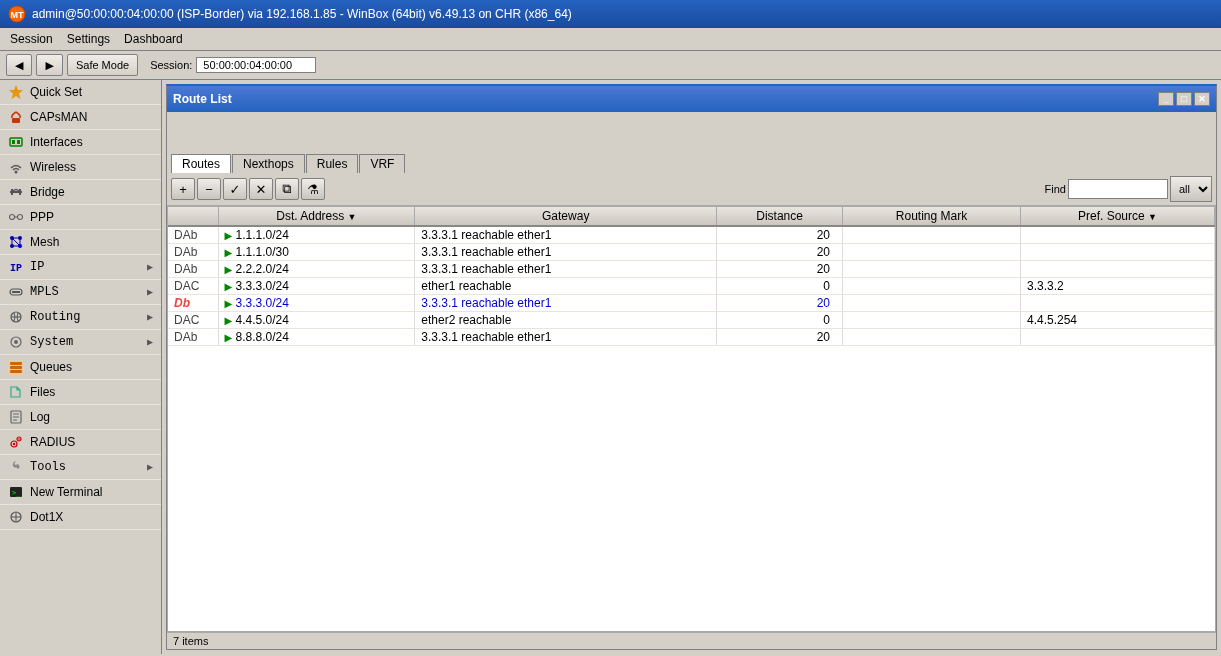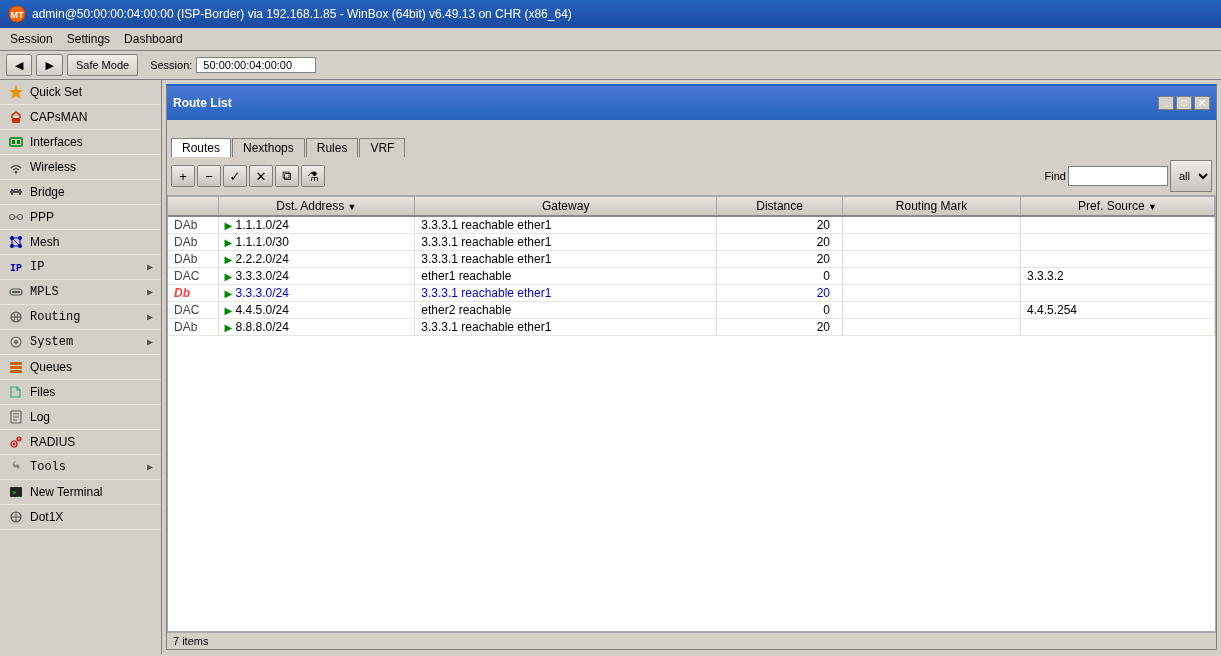--- a/index.html
+++ b/index.html
@@ -31,35 +31,35 @@
     
     
     .icon { width: 16px; height: 16px; display: inline-flex; align-items: center; justify-content: center; flex-shrink: 0; }
     
     
     #content { flex: 1; background: #d4d0c8; padding: 4px; overflow: hidden; }
     
     
     #route-list-window { background: #d4d0c8; border: 1px solid #808080; border-top: 2px solid #2563c0; height: 100%; display: flex; flex-direction: column; }
     
-    .window-title-bar { background: linear-gradient(to bottom, #4b78d4, #2563c0); color: #fff; padding: 2px 6px; display: flex; align-items: center; justify-content: space-between; font-size: 12px; font-weight: bold; height: 34px; }
+    .window-title-bar { background: linear-gradient(to bottom, #4b78d4, #2563c0); color: #fff; padding: 2px 6px; display: flex; align-items: center; justify-content: space-between; font-size: 12px; font-weight: bold; height: 26px; }
     .window-controls { display: flex; gap: 2px; }
     .wc-btn { background: #d4d0c8; border: 1px solid #808080; width: 16px; height: 14px; display: flex; align-items: center; justify-content: center; font-size: 9px; cursor: pointer; }
     
     
-    .tabs-bar { display: flex; background: #d4d0c8; padding: 18px 4px 0; gap: 1px; }
+    .tabs-bar { display: flex; background: #d4d0c8; padding: 2px 4px 0; gap: 1px; margin-top: 40px; }
     .tab { padding: 2px 10px; background: #d4d0c8; border: 1px solid #808080; border-bottom: none; font-size: 12px; cursor: pointer; }
     .tab.active { background: #fff; font-weight: normal; }
     
     
     .route-toolbar { display: flex; align-items: center; gap: 2px; padding: 3px 4px; background: #d4d0c8; border-bottom: 1px solid #aaa; }
     .rt-btn { background: linear-gradient(to bottom, #f0ede8, #c8c4be); border: 1px solid #808080; width: 24px; height: 22px; display: flex; align-items: center; justify-content: center; font-size: 13px; cursor: pointer; border-radius: 2px; }
     .find-label { margin-left: auto; font-size: 11px; }
     .find-input { border: 1px solid #808080; background: #fff; padding: 1px 4px; width: 100px; font-size: 11px; height: 20px; }
-    .find-dropdown { background: linear-gradient(to bottom, #f0ede8, #c8c4be); border: 1px solid #808080; padding: 1px 4px; font-size: 11px; height: 32px; }
+    .find-dropdown { background: linear-gradient(to bottom, #f0ede8, #c8c4be); border: 1px solid #808080; padding: 1px 4px; font-size: 11px; height: 26px; }
     
     
     .route-table-container { flex: 1; overflow-y: auto; background: #fff; border: 1px solid #aaa; margin: 0; }
     .route-table { width: 100%; border-collapse: collapse; font-size: 12px; }
     .route-table th { background: linear-gradient(to bottom, #e8e4de, #ccc8c0); border-right: 1px solid #aaa; border-bottom: 2px solid #888; padding: 2px 6px; text-align: center; font-weight: normal; white-space: nowrap; position: sticky; top: 0; }
     .route-table td { border-right: 1px solid #e0dcd8; border-bottom: 1px solid #e8e4de; padding: 1px 6px; white-space: nowrap; }
     .route-table tr.blue-row td { color: #00c; }
     
     
     .status-bar { padding: 2px 6px; font-size: 11px; background: #d4d0c8; border-top: 1px solid #aaa; }

